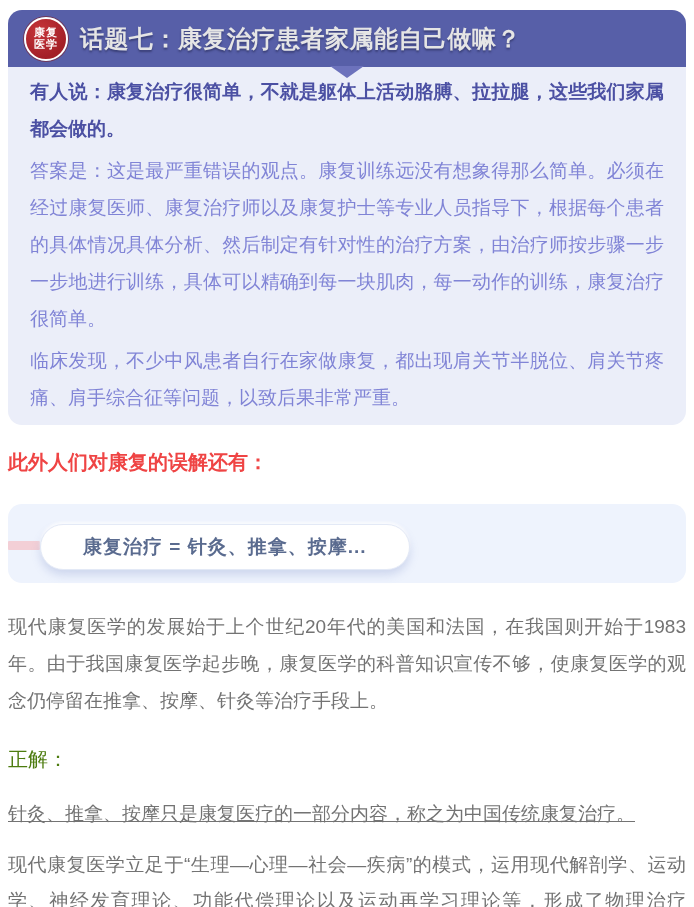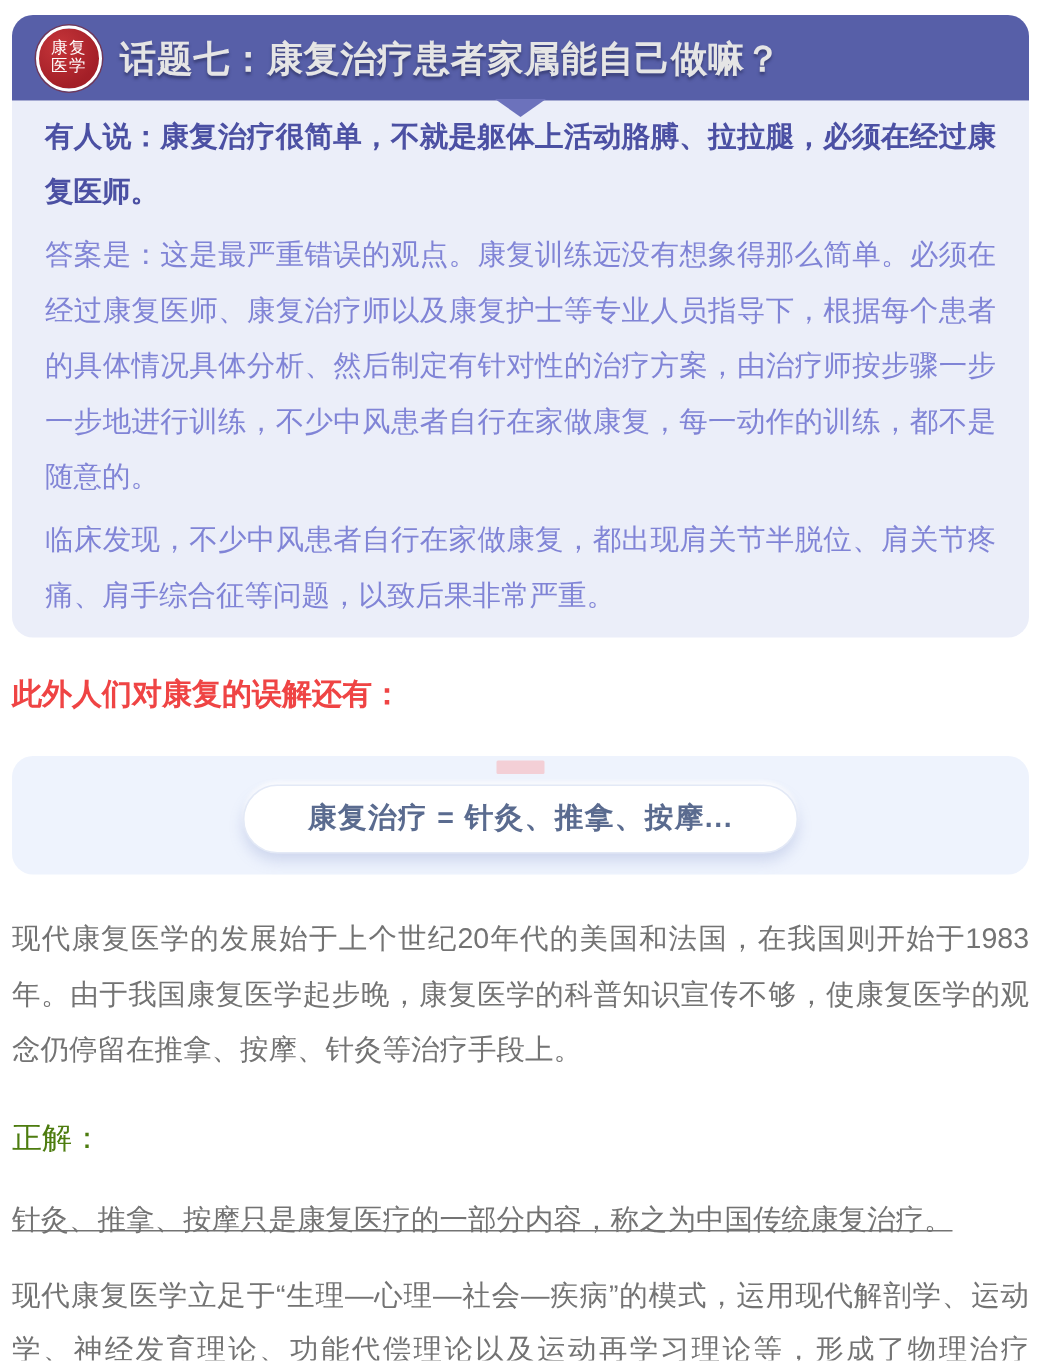--- a/index.html
+++ b/index.html
@@ -28,21 +28,21 @@
     width: 40px; height: 40px;
     border-radius: 50%;
     background: radial-gradient(circle at 35% 30%, #c6353a 0%, #a31f27 70%);
     border: 2px solid #ffffff;
     box-shadow: 0 0 0 1px rgba(130,30,35,.6);
     display: flex; flex-direction: column;
     align-items: center; justify-content: center;
     flex: 0 0 auto;
   }
   .logo-badge span {
-    color: #fff; font-weight: normal;
+    color: #fff; font-weight: bold;
     font-size: 11px; line-height: 1.08;
     letter-spacing: 1px;
   }
   .topic-title {
     margin-left: 12px;
     color: #e5e5e5;
     font-size: 24px;
     font-weight: bold;
     letter-spacing: 0.5px;
     text-shadow: 0 2px 2px rgba(35,38,80,0.55);
@@ -80,21 +80,21 @@
     color: #ef4444;
   }
 
   
   .misconception-box {
     margin-top: 28px;
     background: #EEF3FD;
     border-radius: 14px;
     height: 79px;
     display: flex;
-    flex-direction: column;
+    flex-direction: row;
     align-items: center;
   }
   .pink-tab {
     width: 32px; height: 9px;
     margin-top: 3px;
     background: #F3CFD6;
     border-radius: 1px;
   }
   .equation-pill {
     margin-top: 7px;
@@ -132,22 +132,22 @@
   <div class="topic-header">
     <div class="logo-badge">
       <span>康复</span>
       <span>医学</span>
     </div>
     <div class="topic-title">话题七：康复治疗患者家属能自己做嘛？</div>
     <div class="notch"></div>
   </div>
 
   <div class="quote-box">
-    <p class="claim-text">有人说：康复治疗很简单，不就是躯体上活动胳膊、拉拉腿，必须在经过康复医师。</p>
-    <p class="answer-text">答案是：这是最严重错误的观点。康复训练远没有想象得那么简单。必须在经过康复医师、康复治疗师以及康复护士等专业人员指导下，根据每个患者的具体情况具体分析、然后制定有针对性的治疗方案，由治疗师按步骤一步一步地进行训练，不少中风患者自行在家做康复，每一动作的训练，都不是随意的。</p>
+    <p class="claim-text">有人说：康复治疗很简单，不就是躯体上活动胳膊、拉拉腿，这些我们家属都会做的。</p>
+    <p class="answer-text">答案是：这是最严重错误的观点。康复训练远没有想象得那么简单。必须在经过康复医师、康复治疗师以及康复护士等专业人员指导下，根据每个患者的具体情况具体分析、然后制定有针对性的治疗方案，由治疗师按步骤一步一步地进行训练，具体可以精确到每一块肌肉，每一动作的训练，康复治疗很简单。</p>
     <p class="clinical-text">临床发现，不少中风患者自行在家做康复，都出现肩关节半脱位、肩关节疼痛、肩手综合征等问题，以致后果非常严重。</p>
   </div>
 
   <div class="section-heading">此外人们对康复的误解还有：</div>
 
   <div class="misconception-box">
     <div class="pink-tab"></div>
     <div class="equation-pill">康复治疗 = 针灸、推拿、按摩...</div>
   </div>
 

